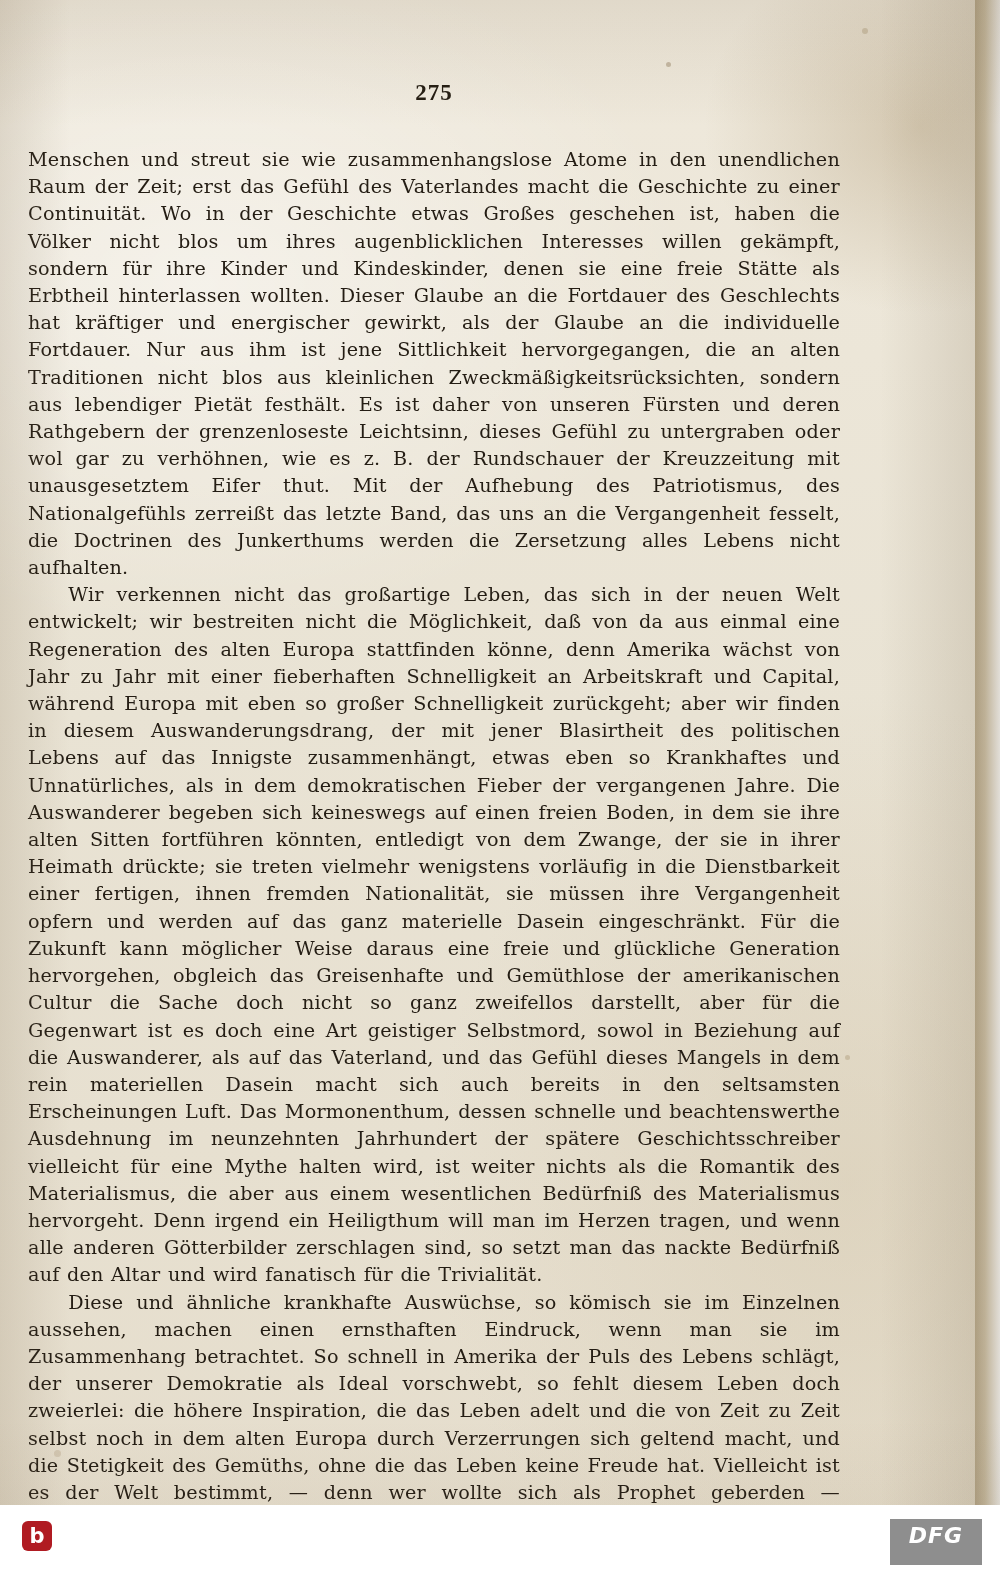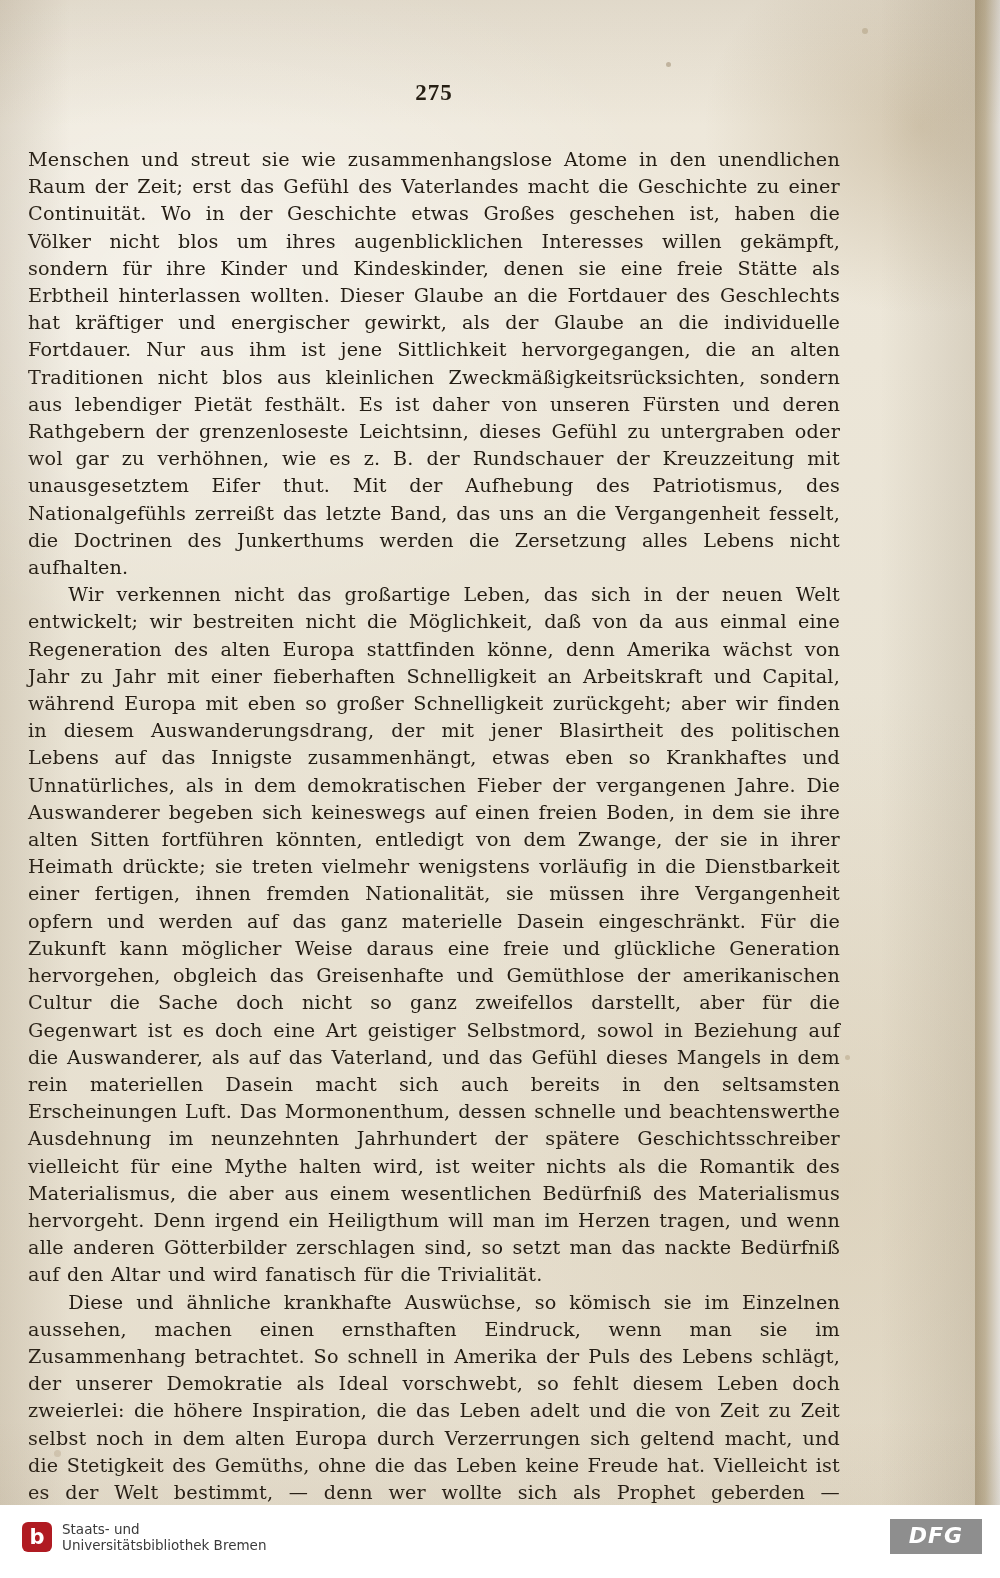--- a/index.html
+++ b/index.html
@@ -138,21 +138,21 @@
     font-family: "DejaVu Sans", sans-serif;
     font-size: 13.5px;
     line-height: 16px;
     color: #3a3a3a;
   }
   #dfg-logo {
     position: absolute;
     right: 18px;
     top: 14px;
     width: 92px;
-    height: 35px;
+    height: 46px;
     background: #8e8e8e;
     color: #ffffff;
     font-family: "DejaVu Sans", sans-serif;
     font-weight: bold;
     font-style: italic;
     font-size: 22px;
     line-height: 34px;
     text-align: center;
     letter-spacing: 1px;
   }
@@ -178,21 +178,17 @@
     <p class="para">Wir verkennen nicht das großartige Leben, das sich in der neuen Welt entwickelt; wir bestreiten nicht die Möglichkeit, daß von da aus einmal eine Regeneration des alten Europa stattfinden könne, denn Amerika wächst von Jahr zu Jahr mit einer fieberhaften Schnelligkeit an Arbeitskraft und Capital, während Europa mit eben so großer Schnelligkeit zurückgeht; aber wir finden in diesem Auswanderungsdrang, der mit jener Blasirtheit des politischen Lebens auf das Innigste zusammenhängt, etwas eben so Krankhaftes und Unnatürliches, als in dem demokratischen Fieber der vergangenen Jahre. Die Auswanderer begeben sich keineswegs auf einen freien Boden, in dem sie ihre alten Sitten fortführen könnten, entledigt von dem Zwange, der sie in ihrer Heimath drückte; sie treten vielmehr wenigstens vorläufig in die Dienstbarkeit einer fertigen, ihnen fremden Nationalität, sie müssen ihre Vergangenheit opfern und werden auf das ganz materielle Dasein eingeschränkt. Für die Zukunft kann möglicher Weise daraus eine freie und glückliche Generation hervorgehen, obgleich das Greisenhafte und Gemüthlose der amerikanischen Cultur die Sache doch nicht so ganz zweifellos darstellt, aber für die Gegenwart ist es doch eine Art geistiger Selbstmord, sowol in Beziehung auf die Auswanderer, als auf das Vaterland, und das Gefühl dieses Mangels in dem rein materiellen Dasein macht sich auch bereits in den seltsamsten Erscheinungen Luft. Das Mormonenthum, dessen schnelle und beachtenswerthe Ausdehnung im neunzehnten Jahrhundert der spätere Geschichtsschreiber vielleicht für eine Mythe halten wird, ist weiter nichts als die Romantik des Materialismus, die aber aus einem wesentlichen Bedürfniß des Materialismus hervorgeht. Denn irgend ein Heiligthum will man im Herzen tragen, und wenn alle anderen Götterbilder zerschlagen sind, so setzt man das nackte Bedürfniß auf den Altar und wird fanatisch für die Trivialität.</p>
     <p class="para">Diese und ähnliche krankhafte Auswüchse, so kömisch sie im Einzelnen aussehen, machen einen ernsthaften Eindruck, wenn man sie im Zusammenhang betrachtet. So schnell in Amerika der Puls des Lebens schlägt, der unserer Demokratie als Ideal vorschwebt, so fehlt diesem Leben doch zweierlei: die höhere Inspiration, die das Leben adelt und die von Zeit zu Zeit selbst noch in dem alten Europa durch Verzerrungen sich geltend macht, und die Stetigkeit des Gemüths, ohne die das Leben keine Freude hat. Vielleicht ist es der Welt bestimmt, — denn wer wollte sich als Prophet geberden — allmählich sich vollständig in diesen demokratischen Strudel zu versenken, vollständig materialistisch zu werden, bis aus dieser Neutralisation aller geistigen Interessen sich allmählich ein neues geistiges Leben, neue Individualitäten, neue Ideale entwickeln; aber der nächste Weg zum Guten ist es nicht, und so lange in den alten Volksindividualitäten noch eine Spur von geistigem Leben vorhanden ist, sollte man es zu pflegen und zu erhalten suchen. Einfacher ist es freilich, sich dem unbequemen Kampf durch die Flucht zu entziehen, aber der einfachste Weg ist nicht der sicherste, und am</p>
 
   </div>
 
   <div id="vignette"></div>
 
   <div id="footer">
     <div id="lib-credit">
       <div id="lib-logo">b</div>
-      <div id="lib-text">
-        <div>Staats- und</div>
-        <div>Universitätsbibliothek Bremen</div>
-      </div>
     </div>
     <div id="dfg-logo">DFG</div>
   </div>
 
 </div>
 
 </body></html>

